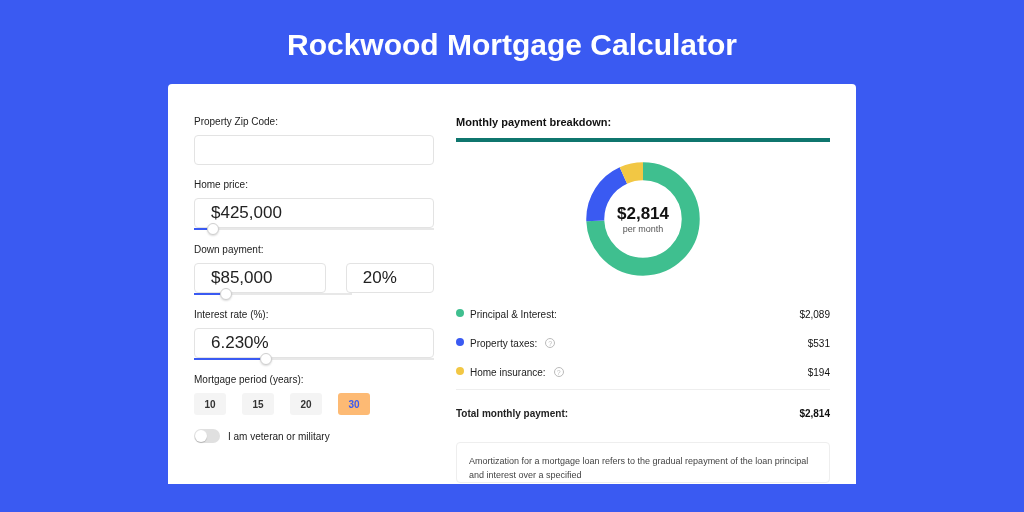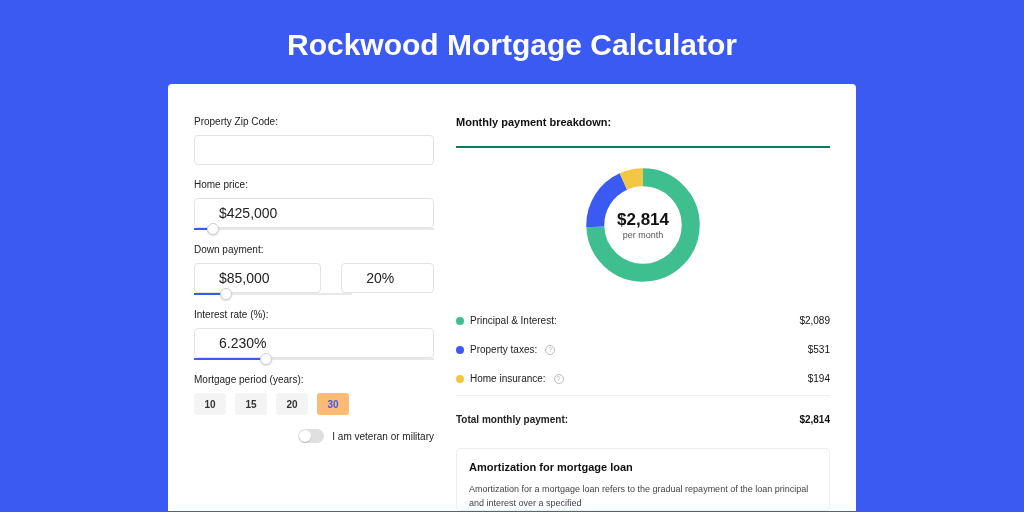--- a/index.html
+++ b/index.html
@@ -34,22 +34,22 @@
     font-size: 10px;
     color: #222;
     margin-bottom: 8px;
     display: block;
   }
   .input {
     width: 100%;
     height: 30px;
     border: 1px solid #e3e3e3;
     border-radius: 4px;
-    padding: 0 24px;
-    font-size: 14px;
+    padding: 0 16px;
+    font-size: 17px;
     color: #222;
   }
   .input-row { display: flex; gap: 20px; justify-content: center; }
   .input-row .input:first-child { flex: 1.8; }
   .input-row .input:last-child { flex: 1; }
   .slider-track {
     position: relative;
     height: 2px;
     background: #e8e8e8;
     margin-top: 0;
@@ -70,34 +70,34 @@
     background: #fff;
     border: 1px solid #d0d0d0;
     border-radius: 50%;
     box-shadow: 0 1px 2px rgba(0,0,0,0.15);
     transform: translateX(-50%);
   }
   .slider-a::before { width: 8%; } .slider-a .slider-thumb { left: 8%; }
   .slider-b::before { width: 20%; } .slider-b .slider-thumb { left: 20%; }
   .slider-c::before { width: 30%; } .slider-c .slider-thumb { left: 30%; }
 
-  .period-btns { display: flex; gap: 9px; margin-top: 2px; }
+  .period-btns { display: flex; gap: 16px; margin-top: 2px; }
   .period-btn {
     width: 32px; height: 22px;
     border: none;
     background: #f4f4f4;
     border-radius: 3px;
     font-size: 10px;
     font-weight: 600;
     color: #333;
     cursor: pointer;
   }
   .period-btn.active { background: #fdba74; color: #3A5AF2; }
 
-  .toggle-row { display: flex; align-items: center; gap: 8px; margin-top: 12px; justify-content: flex-end; }
+  .toggle-row { display: flex; align-items: center; gap: 8px; margin-top: 12px; }
   .toggle {
     width: 26px; height: 14px;
     background: #e0e0e0;
     border-radius: 999px;
     position: relative;
   }
   .toggle::after {
     content: "";
     position: absolute;
     left: 1px; top: 1px;
@@ -105,42 +105,42 @@
     background: #fff;
     border-radius: 50%;
     box-shadow: 0 1px 1px rgba(0,0,0,0.2);
   }
   .toggle-label { font-size: 10px; color: #222; }
 
   .section-title {
     font-size: 11px;
     font-weight: 700;
     color: #111;
-    padding-bottom: 18px;
-    border-bottom: 2px solid #0f766e;
+    padding-bottom: 10px;
+    border-bottom: 4px solid #0f766e;
     margin-bottom: 14px;
   }
   .donut-wrap { display:flex; justify-content:center; margin: 6px 0 18px; }
   .donut { position: relative; width: 126px; height: 126px; }
   .donut svg { width: 126px; height: 126px; transform: rotate(-90deg);}
   .donut-center {
     position: absolute; inset: 0;
     display: flex; flex-direction: column;
     align-items: center; justify-content: center;
   }
   .donut-amt { font-size: 17px; font-weight: 700; color: #111; }
   .donut-sub { font-size: 9px; color: #555; }
 
   .legend-row {
     display: flex; align-items: center; justify-content: space-between;
     padding: 9px 0;
     font-size: 10px;
     color: #222;
   }
-  .legend-left { display: flex; align-items: center; gap: 6px; }
+  .legend-left { display: flex; align-items: flex-start; gap: 6px; }
   .dot { width: 8px; height: 8px; border-radius: 50%; display:inline-block; }
   .dot-green { background: #3FBF8F; }
   .dot-blue  { background: #3A5AF2; }
   .dot-yellow{ background: #F2C744; }
   .legend-val { font-size: 10px; color: #111; }
   .legend-total { border-top:1px solid #eee; margin-top:2px; padding-top:18px; }
   .legend-total .legend-left, .legend-total .legend-val { font-weight:700; }
 
   .info-icon {
     width: 10px; height: 10px;
@@ -264,19 +264,18 @@
     </div>
 
     <div class="legend-row legend-total">
       <div class="legend-left">
         <span>Total monthly payment:</span>
       </div>
       <span class="legend-val">$2,814</span>
     </div>
 
     <div class="amort-card">
-      <div class="amort-title">Amortization for mortgage loan</div>
       <p class="amort-text">Amortization for a mortgage loan refers to the gradual repayment of the loan principal and interest over a specified</p>
     </div>
 
   </div>
 
 </div>
 
 </body></html>

